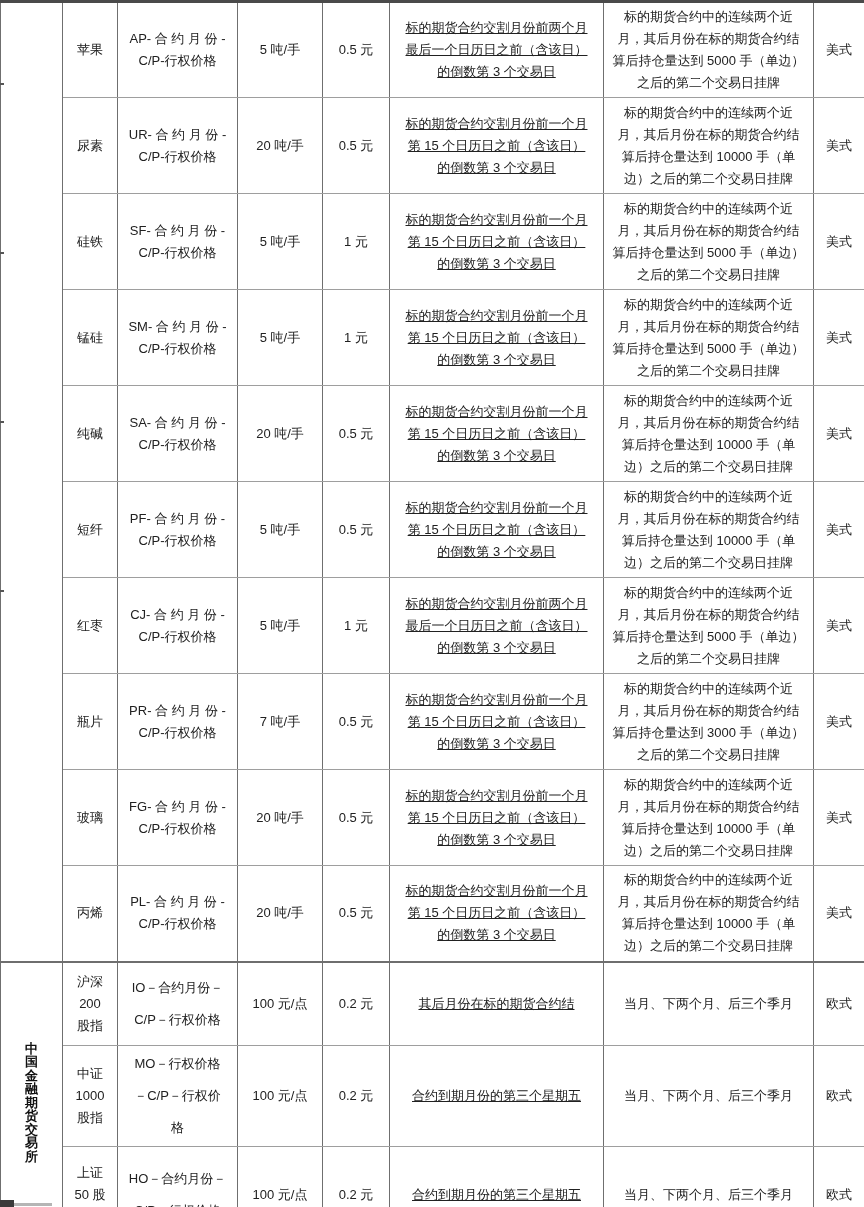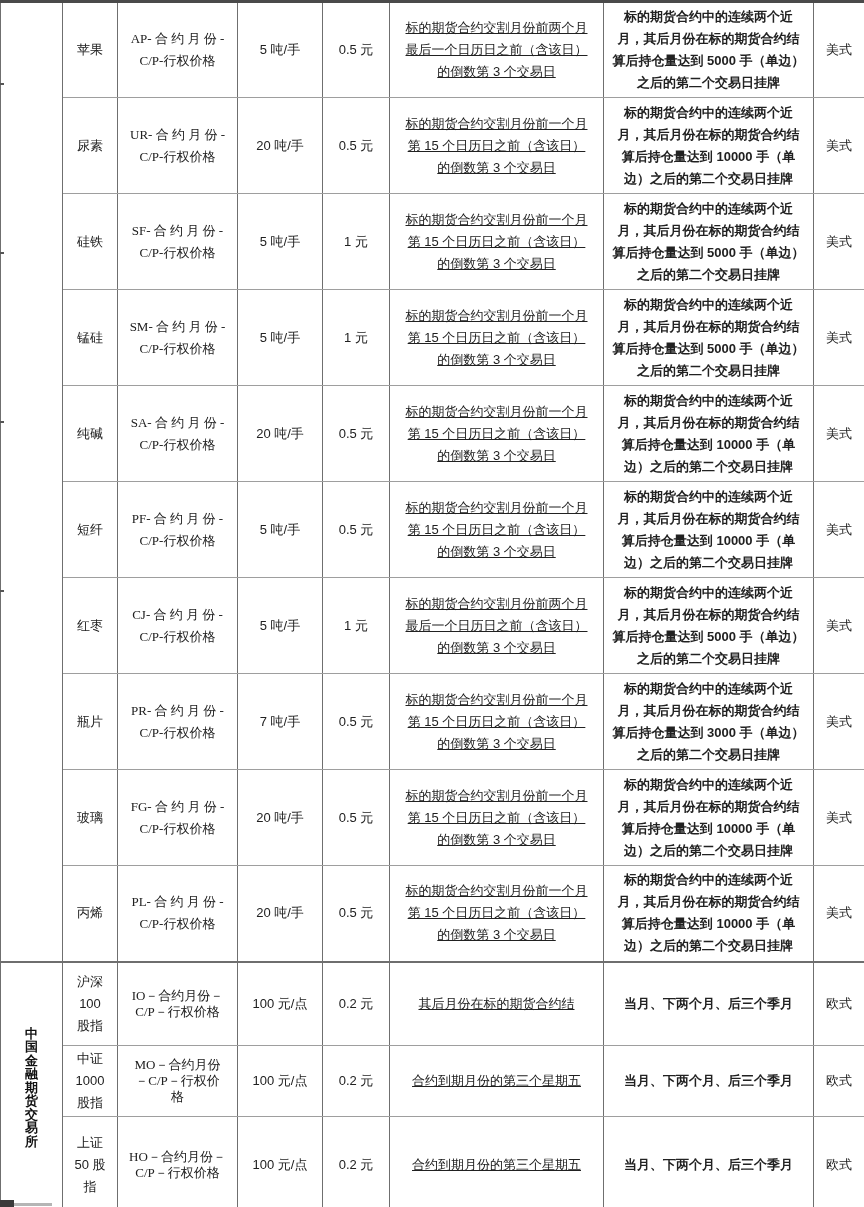--- a/index.html
+++ b/index.html
@@ -29,30 +29,28 @@
     line-height:22px;
     color:#212121;
     white-space:pre-line;
     padding:2px 4px;
     overflow:hidden;
   }
   td.cell-code{
     text-align:left;
     padding:2px 9px;
     line-height:26px;
-    font-family:Liberation Serif, serif;
   }
   td.cell-code.center{
-    line-height:16px;
+    line-height:32px;
   }
   td.cell-listing{
     text-align:left;
     padding:2px 8px;
     line-height:23px;
-    font-weight:bold;
   }
   td.cell-expiry{line-height:23px;text-decoration:underline;}
   td.exchange-cell{background:#ffffff;}
   tr.section-start td{border-top:2px solid #6e6e6e;}
   .vlabel{
     width:15px;
     margin:15px auto;
     font-weight:bold;
     font-size:13px;
     line-height:13.5px;
@@ -240,35 +238,35 @@
 算后持仓量达到 10000 手（单
 边）之后的第二个交易日挂牌</td>
         <td class="cell-style">美式</td>
       </tr>
 
       <tr class="section-start cffex-row" style="height:84px">
         <td rowspan="3" class="exchange-cell">
           <div class="vlabel">中国金融期货交易所</div>
         </td>
         <td class="cell-product">沪深
-100
+200
 股指</td>
         <td class="cell-code center">IO－合约月份－
 C/P－行权价格</td>
         <td class="cell-size">100 元/点</td>
         <td class="cell-tick">0.2 元</td>
         <td class="cell-expiry">其后月份在标的期货合约结</td>
         <td class="cell-listing" style="text-align:center">当月、下两个月、后三个季月</td>
         <td class="cell-style">欧式</td>
       </tr>
       <tr class="cffex-row" style="height:70px">
         <td class="cell-product">中证
 1000
 股指</td>
-        <td class="cell-code center">MO－合约月份
+        <td class="cell-code center">MO－行权价格
 －C/P－行权价
 格</td>
         <td class="cell-size">100 元/点</td>
         <td class="cell-tick">0.2 元</td>
         <td class="cell-expiry">合约到期月份的第三个星期五</td>
         <td class="cell-listing" style="text-align:center">当月、下两个月、后三个季月</td>
         <td class="cell-style">欧式</td>
       </tr>
       <tr class="cffex-row" style="height:96px">
         <td class="cell-product">上证

